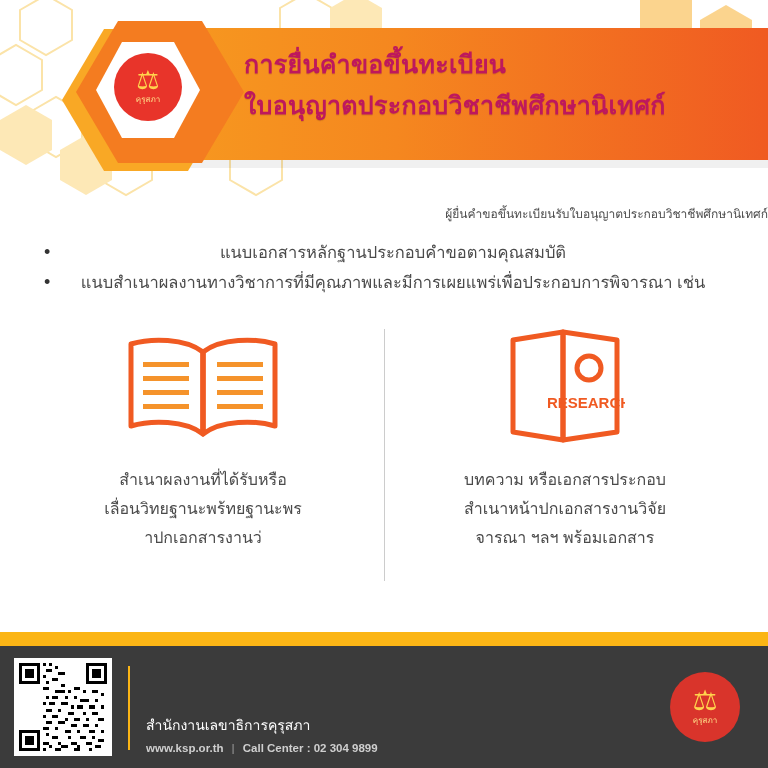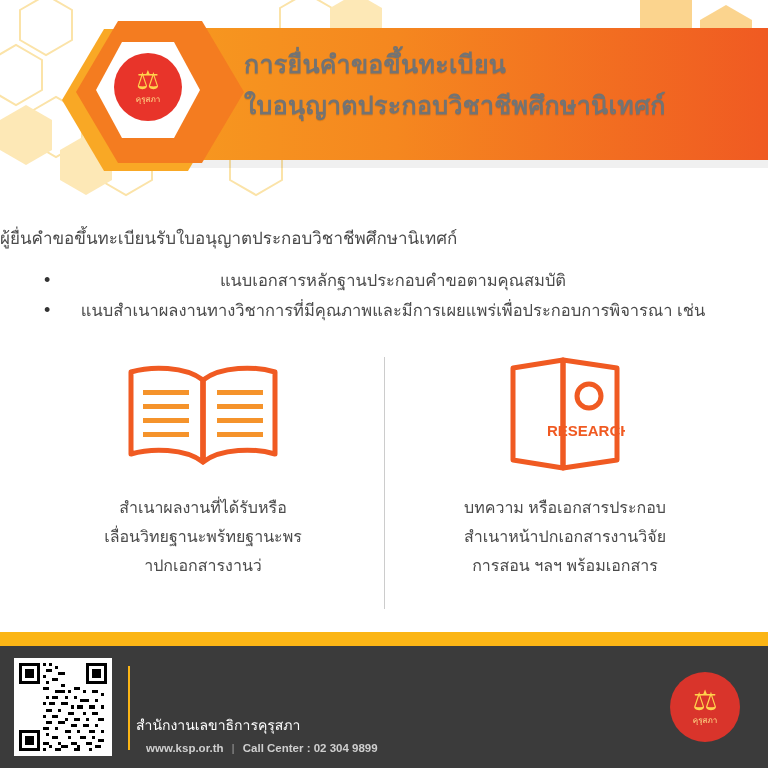--- a/index.html
+++ b/index.html
@@ -69,34 +69,34 @@
     color: #ffd34d;
   }
   .logo-circle .emblem { font-size: 26px; line-height: 24px; }
   .logo-circle .logo-text { font-size: 8px; color: #ffe08a; margin-top: 1px; }
 
   .header-title {
     position: absolute;
     left: 244px;
     top: 44px;
     width: 510px;
-    color: #737373;
+    color: #be185d;
     font-size: 25px;
     line-height: 41px;
     font-weight: bold;
     letter-spacing: 0.3px;
     text-shadow: 0 1px 1px rgba(0,0,0,0.12);
   }
 
   
   .intro {
-    text-align: left;
+    text-align: right;
     color: #4a4a4a;
-    font-size: 17px;
-    margin-top: 24px;
+    font-size: 12px;
+    margin-top: 4px;
   }
   .bullets {
     margin: 14px 44px 0 44px;
     color: #4a4a4a;
     font-size: 16.5px;
     line-height: 30px;
   }
   .bullet-row { display: flex; align-items: flex-start; }
   .bullet-dot {
     width: 18px;
@@ -169,21 +169,21 @@
   }
   .qr-inner { width: 100%; height: 100%; }
   .footer-divider {
     position: absolute;
     left: 128px; top: 20px;
     width: 2px; height: 84px;
     background: #fbb515;
   }
   .footer-org {
     position: absolute;
-    left: 136px; top: 68px;
+    left: 146px; top: 68px;
     color: #ffffff;
     font-size: 14px;
     font-family: Liberation Serif, serif;
   }
   .footer-line {
     position: absolute;
     left: 146px; top: 96px;
     color: #cfcfcf;
     font-size: 11.5px;
     display: flex;
@@ -296,21 +296,21 @@
       <svg width="120" height="120" viewBox="0 0 120 120">
         <path d="M8 14 L58 6 V114 L8 106 Z" fill="none" stroke="#f05a22" stroke-width="5" stroke-linejoin="round"></path>
         <path d="M58 6 L112 14 V106 L58 114 Z" fill="none" stroke="#f05a22" stroke-width="5" stroke-linejoin="round"></path>
         <circle cx="84" cy="42" r="12" fill="none" stroke="#f05a22" stroke-width="5"></circle>
         <text x="84" y="82" text-anchor="middle" font-family="'Liberation Sans', sans-serif" font-size="15" font-weight="bold" fill="#f05a22">RESEARCH</text>
       </svg>
     </div>
     <div class="caption">
       <div>บทความ หรือเอกสารประกอบ</div>
       <div>สำเนาหน้าปกเอกสารงานวิจัย</div>
-      <div>การสอน ฯลฯ พร้อมเอกสาร</div>
+      <div>จารณา ฯลฯ พร้อมเอกสาร</div>
     </div>
   </div>
 </div>
 
 <div class="yellow-bar"></div>
 
 <div class="footer">
   <div class="qr">
     <svg class="qr-inner" viewBox="0 0 29 29" shape-rendering="crispEdges">
       <rect width="29" height="29" fill="#fff"></rect>

